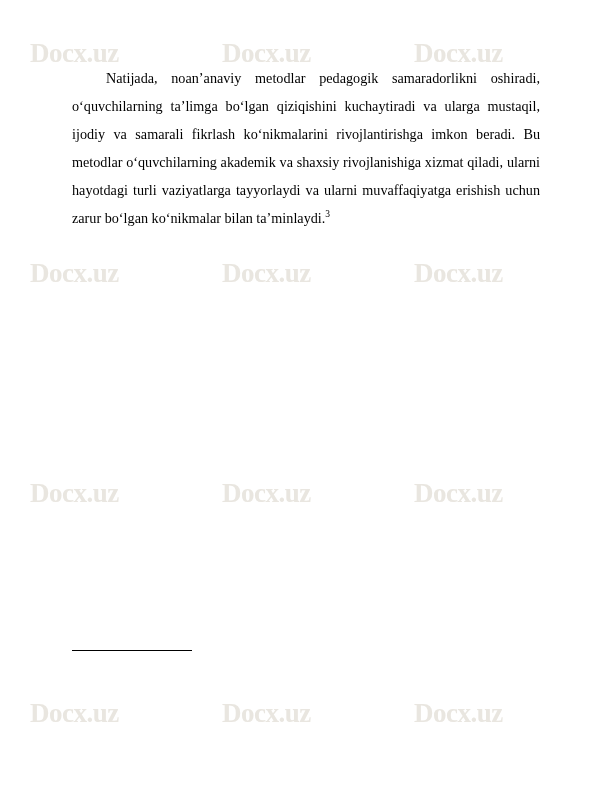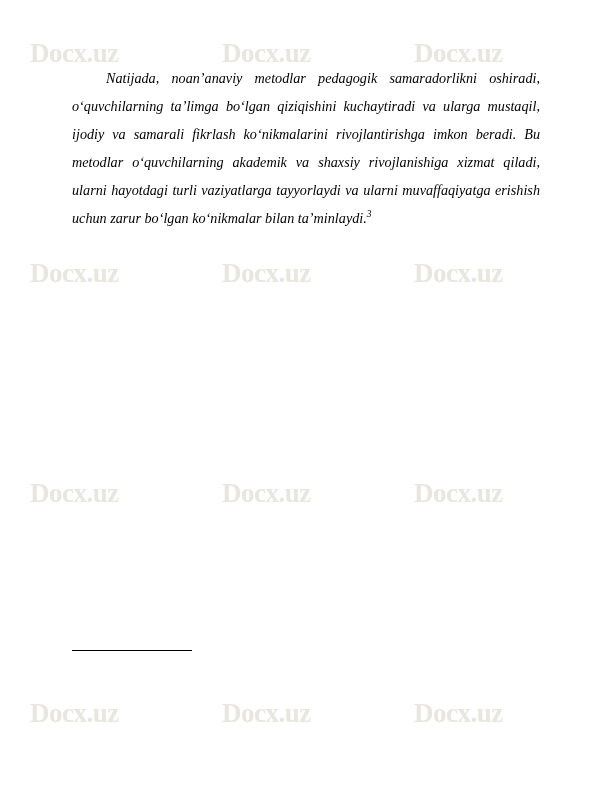--- a/index.html
+++ b/index.html
@@ -49,21 +49,20 @@
   .body-text {
     position: absolute;
     left: 72px;
     top: 64px;
     width: 468px;
     font-size: 14.2px;
     line-height: 28px;
     text-align: justify;
     text-justify: inter-word;
     color: #000000;
-    font-style: italic;
   }
   .body-text .indent {
     display: inline-block;
     width: 34px;
   }
   .fn-ref {
     font-size: 9.5px;
     vertical-align: super;
     line-height: 0;
   }

